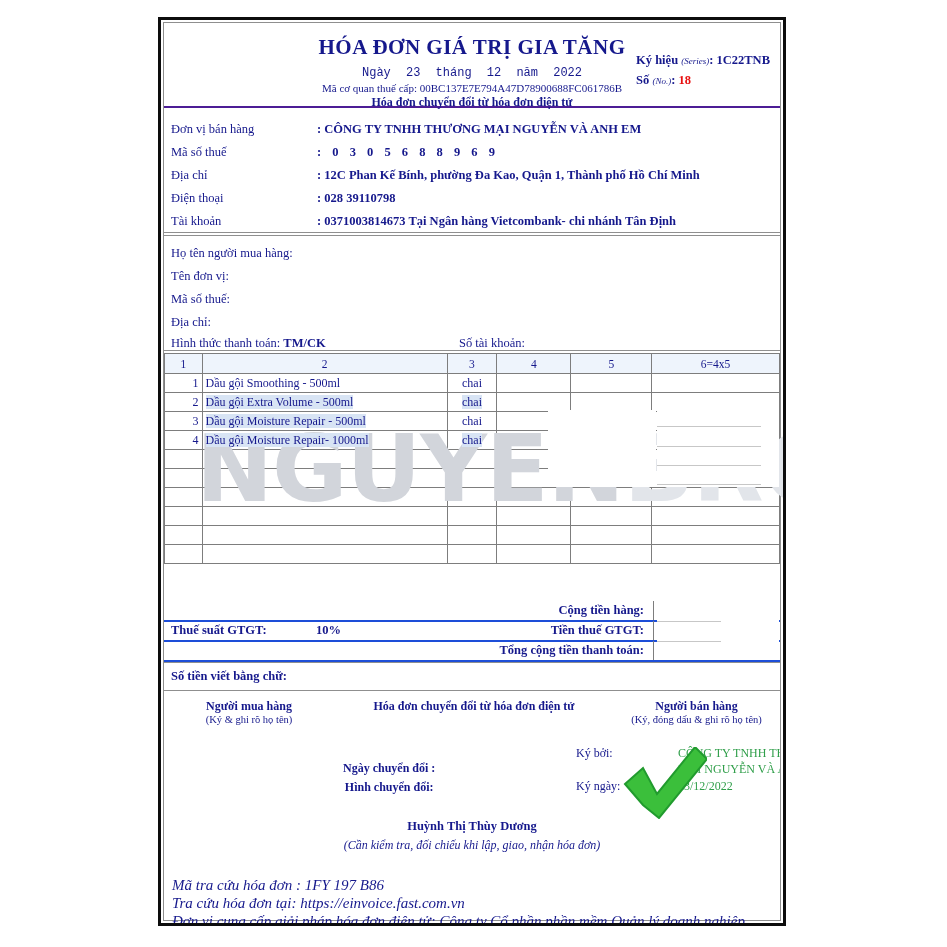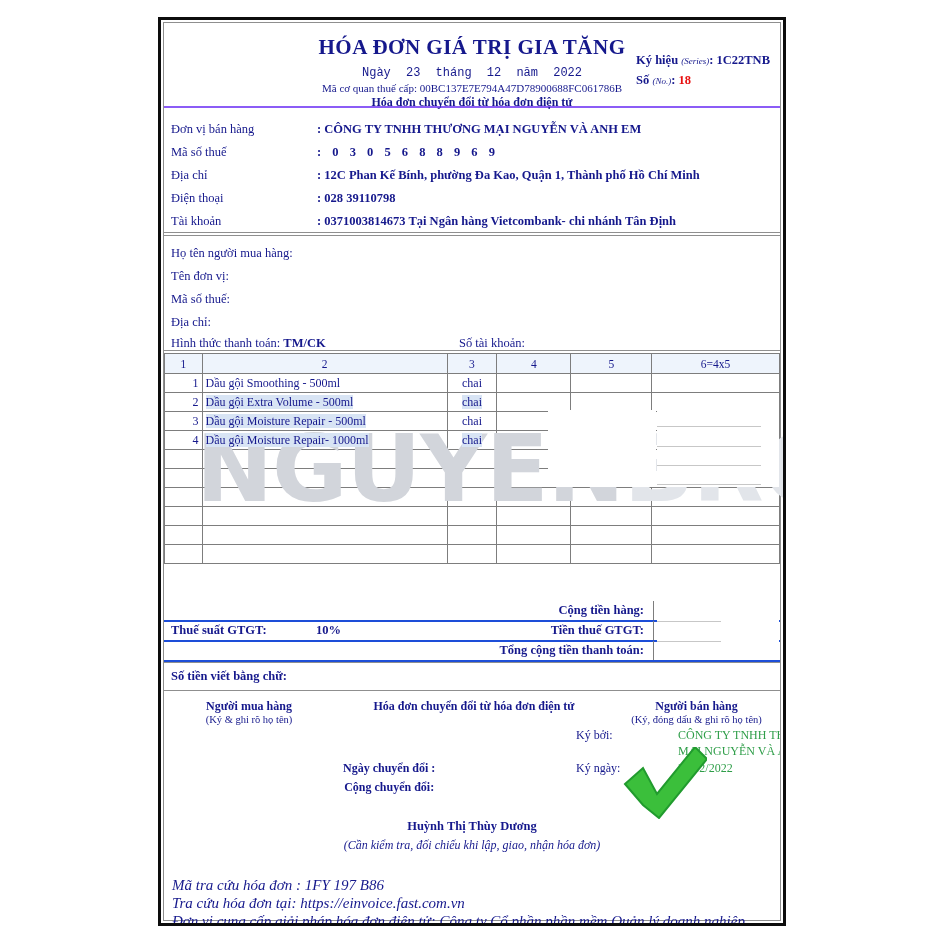--- a/index.html
+++ b/index.html
@@ -3,21 +3,21 @@
 <meta charset="utf-8">
 <style>
   html,body{margin:0;padding:0;background:#ffffff;}
   body{width:947px;height:947px;position:relative;font-family:"Liberation Serif",serif;}
   .page{position:absolute;left:158px;top:17px;width:622px;height:903px;border:3px solid #0d0d0d;background:#fff;overflow:hidden;}
   .innerframe{position:absolute;left:2px;top:2px;right:2px;bottom:2px;border:1px solid #8f8f8f;pointer-events:none;}
   .sec{position:absolute;left:3px;right:3px;}
   .b{font-weight:bold;}
 
   
-  .hdr{top:3px;height:83px;border-bottom:2px solid #8b5cf6;text-align:center;}
+  .hdr{top:3px;height:83px;border-bottom:2px solid #4c1d95;text-align:center;}
   .hdr-title{font-size:21px;font-weight:bold;color:var(--navy);margin-top:12px;letter-spacing:.5px;}
   .hdr-date{font-size:12px;color:var(--navy);margin-top:6px;word-spacing:8px;font-family:Liberation Mono, monospace;}
   .hdr-tax{font-size:11px;color:var(--navy);margin-top:2px;}
   .hdr-conv{font-size:12px;font-weight:bold;color:var(--navy);margin-top:1px;}
   .hdr-right{position:absolute;right:10px;top:30px;text-align:left;font-size:12.5px;color:var(--navy);}
   .hdr-right .note{font-size:9px;font-style:italic;font-weight:normal;}
   .hdr-right .rowk{margin-bottom:5px;font-weight:bold;}
   .red{color:var(--red);font-weight:bold;}
 
   
@@ -47,21 +47,21 @@
   .trow{position:absolute;left:3px;right:3px;height:19px;line-height:19px;font-size:12.5px;color:var(--navy);font-weight:bold;border-bottom:2px solid #1d4ed8;}
   .trow .vline{position:absolute;left:489px;top:0;bottom:0;border-left:1px solid #7d7d7d;}
   .tlab{position:absolute;right:136px;}
   .words{top:642px;height:27px;line-height:27px;border-top:1px solid #8f8f8f;border-bottom:1px solid #8f8f8f;font-size:12.5px;color:var(--navy);font-weight:bold;padding-left:7px;}
 
   
   .sig{top:671px;height:182px;font-size:12px;color:var(--navy);}
   .sig .col{position:absolute;text-align:center;}
   .sig .sub{font-size:10.5px;font-weight:normal;}
   .convblock{position:absolute;left:179px;top:68px;font-weight:bold;line-height:19px;text-align:center;}
-  .signblock{position:absolute;left:412px;top:36px;color:#474747;line-height:16px;font-size:11.5px;}
+  .signblock{position:absolute;left:412px;top:54px;color:#474747;line-height:16px;font-size:11.5px;}
   .green{color:var(--green);}
   .signer{position:absolute;left:0;right:0;top:128px;text-align:center;font-weight:bold;font-size:12.5px;}
   .note2{position:absolute;left:0;right:0;top:147px;text-align:center;font-style:italic;font-size:12px;}
   .checkmark{position:absolute;left:455px;top:56px;z-index:3;}
 
   
   .foot{top:856px;height:46px;font-size:15px;font-style:italic;color:var(--navy);line-height:18px;padding-left:8px;}
 
   
   .wm{position:absolute;left:35px;top:396px;z-index:1;font-family:"DejaVu Sans",sans-serif;font-weight:bold;font-size:92px;letter-spacing:-1px;white-space:nowrap;}
@@ -247,21 +247,21 @@
       <div>Người mua hàng</div>
       <div class="sub">(Ký &amp; ghi rõ họ tên)</div>
     </div>
     <div class="col b" style="left:160px;width:300px;top:8px">Hóa đơn chuyển đổi từ hóa đơn điện tử</div>
     <div class="col b" style="left:455px;width:155px;top:8px">
       <div>Người bán hàng</div>
       <div class="sub">(Ký, đóng dấu &amp; ghi rõ họ tên)</div>
     </div>
     <div class="convblock">
       <div>Ngày chuyển đổi :</div>
-      <div>Cộng chuyển đổi:</div>
+      <div>Hình chuyển đổi:</div>
     </div>
     <div class="signblock">
       <table style="border:none;border-collapse:collapse">
         <tbody>
             <tr>
               <td style="border:none;padding:0 14px 0 0;vertical-align:top">Ký bởi:</td>
             <td style="border:none;padding:0;color:var(--green)">
               <div>CÔNG TY TNHH THƯƠNG</div>
               <div>MẠI NGUYỄN VÀ ANH EM</div>
             </td>

